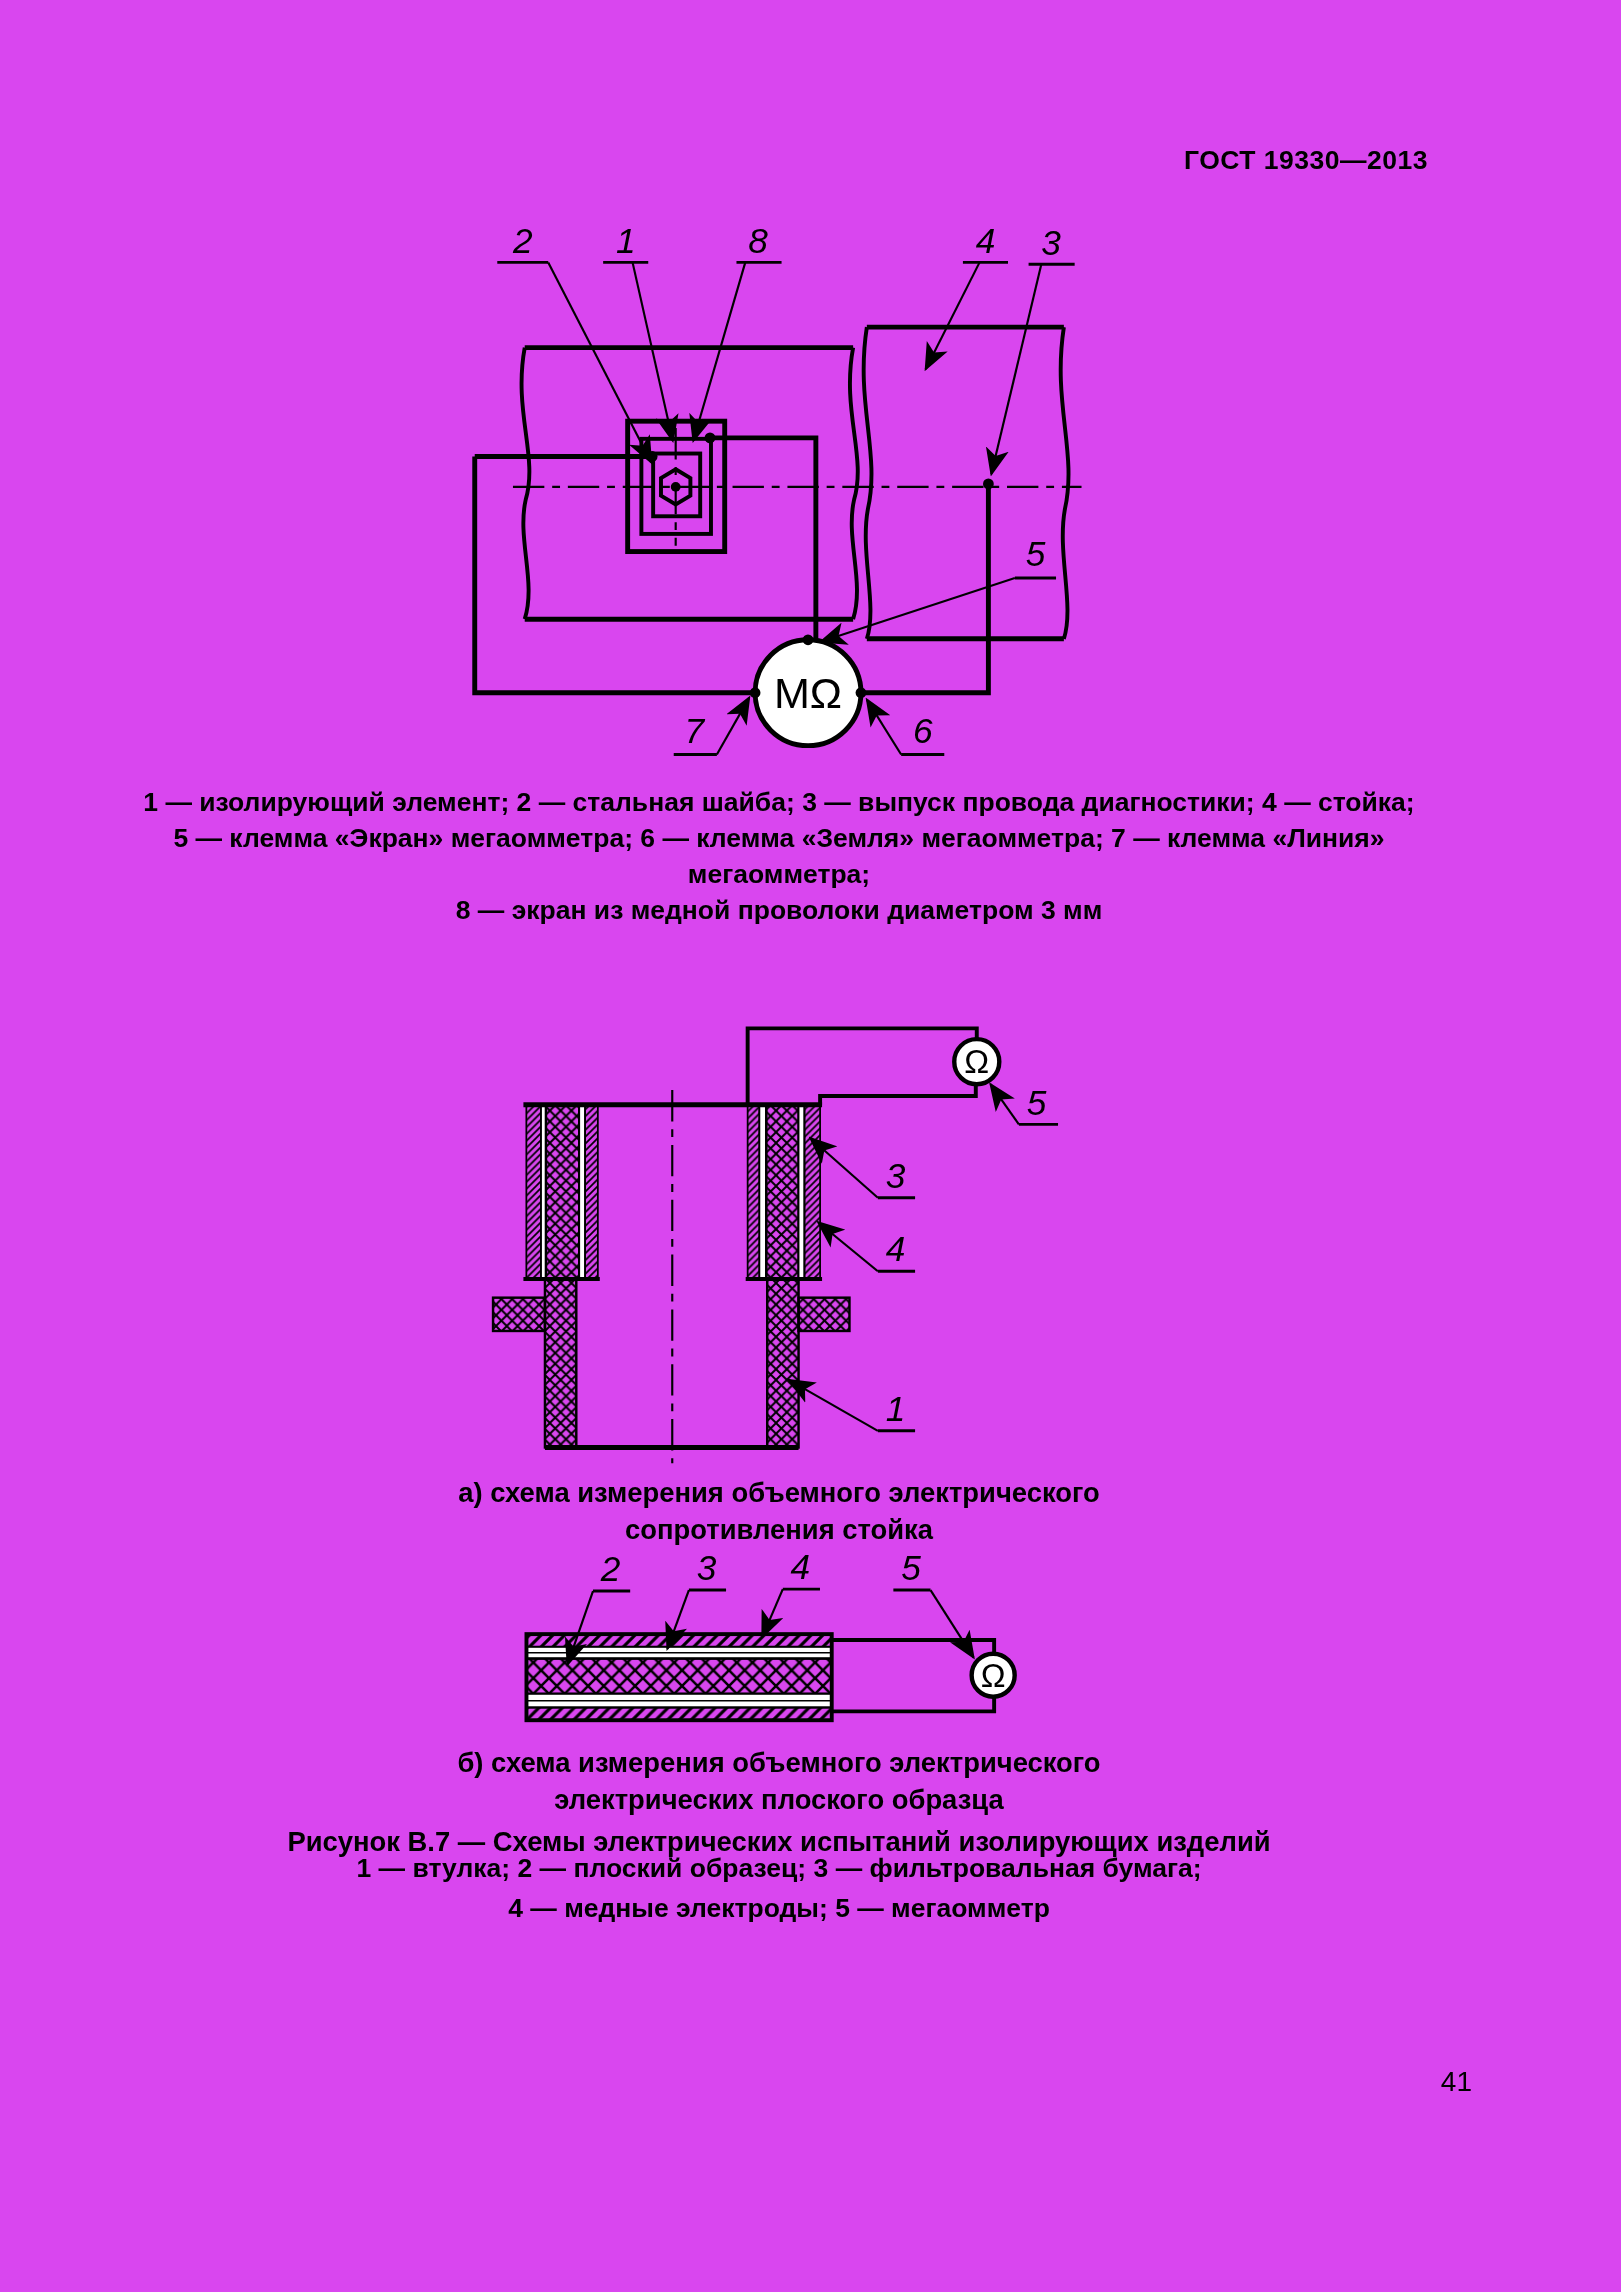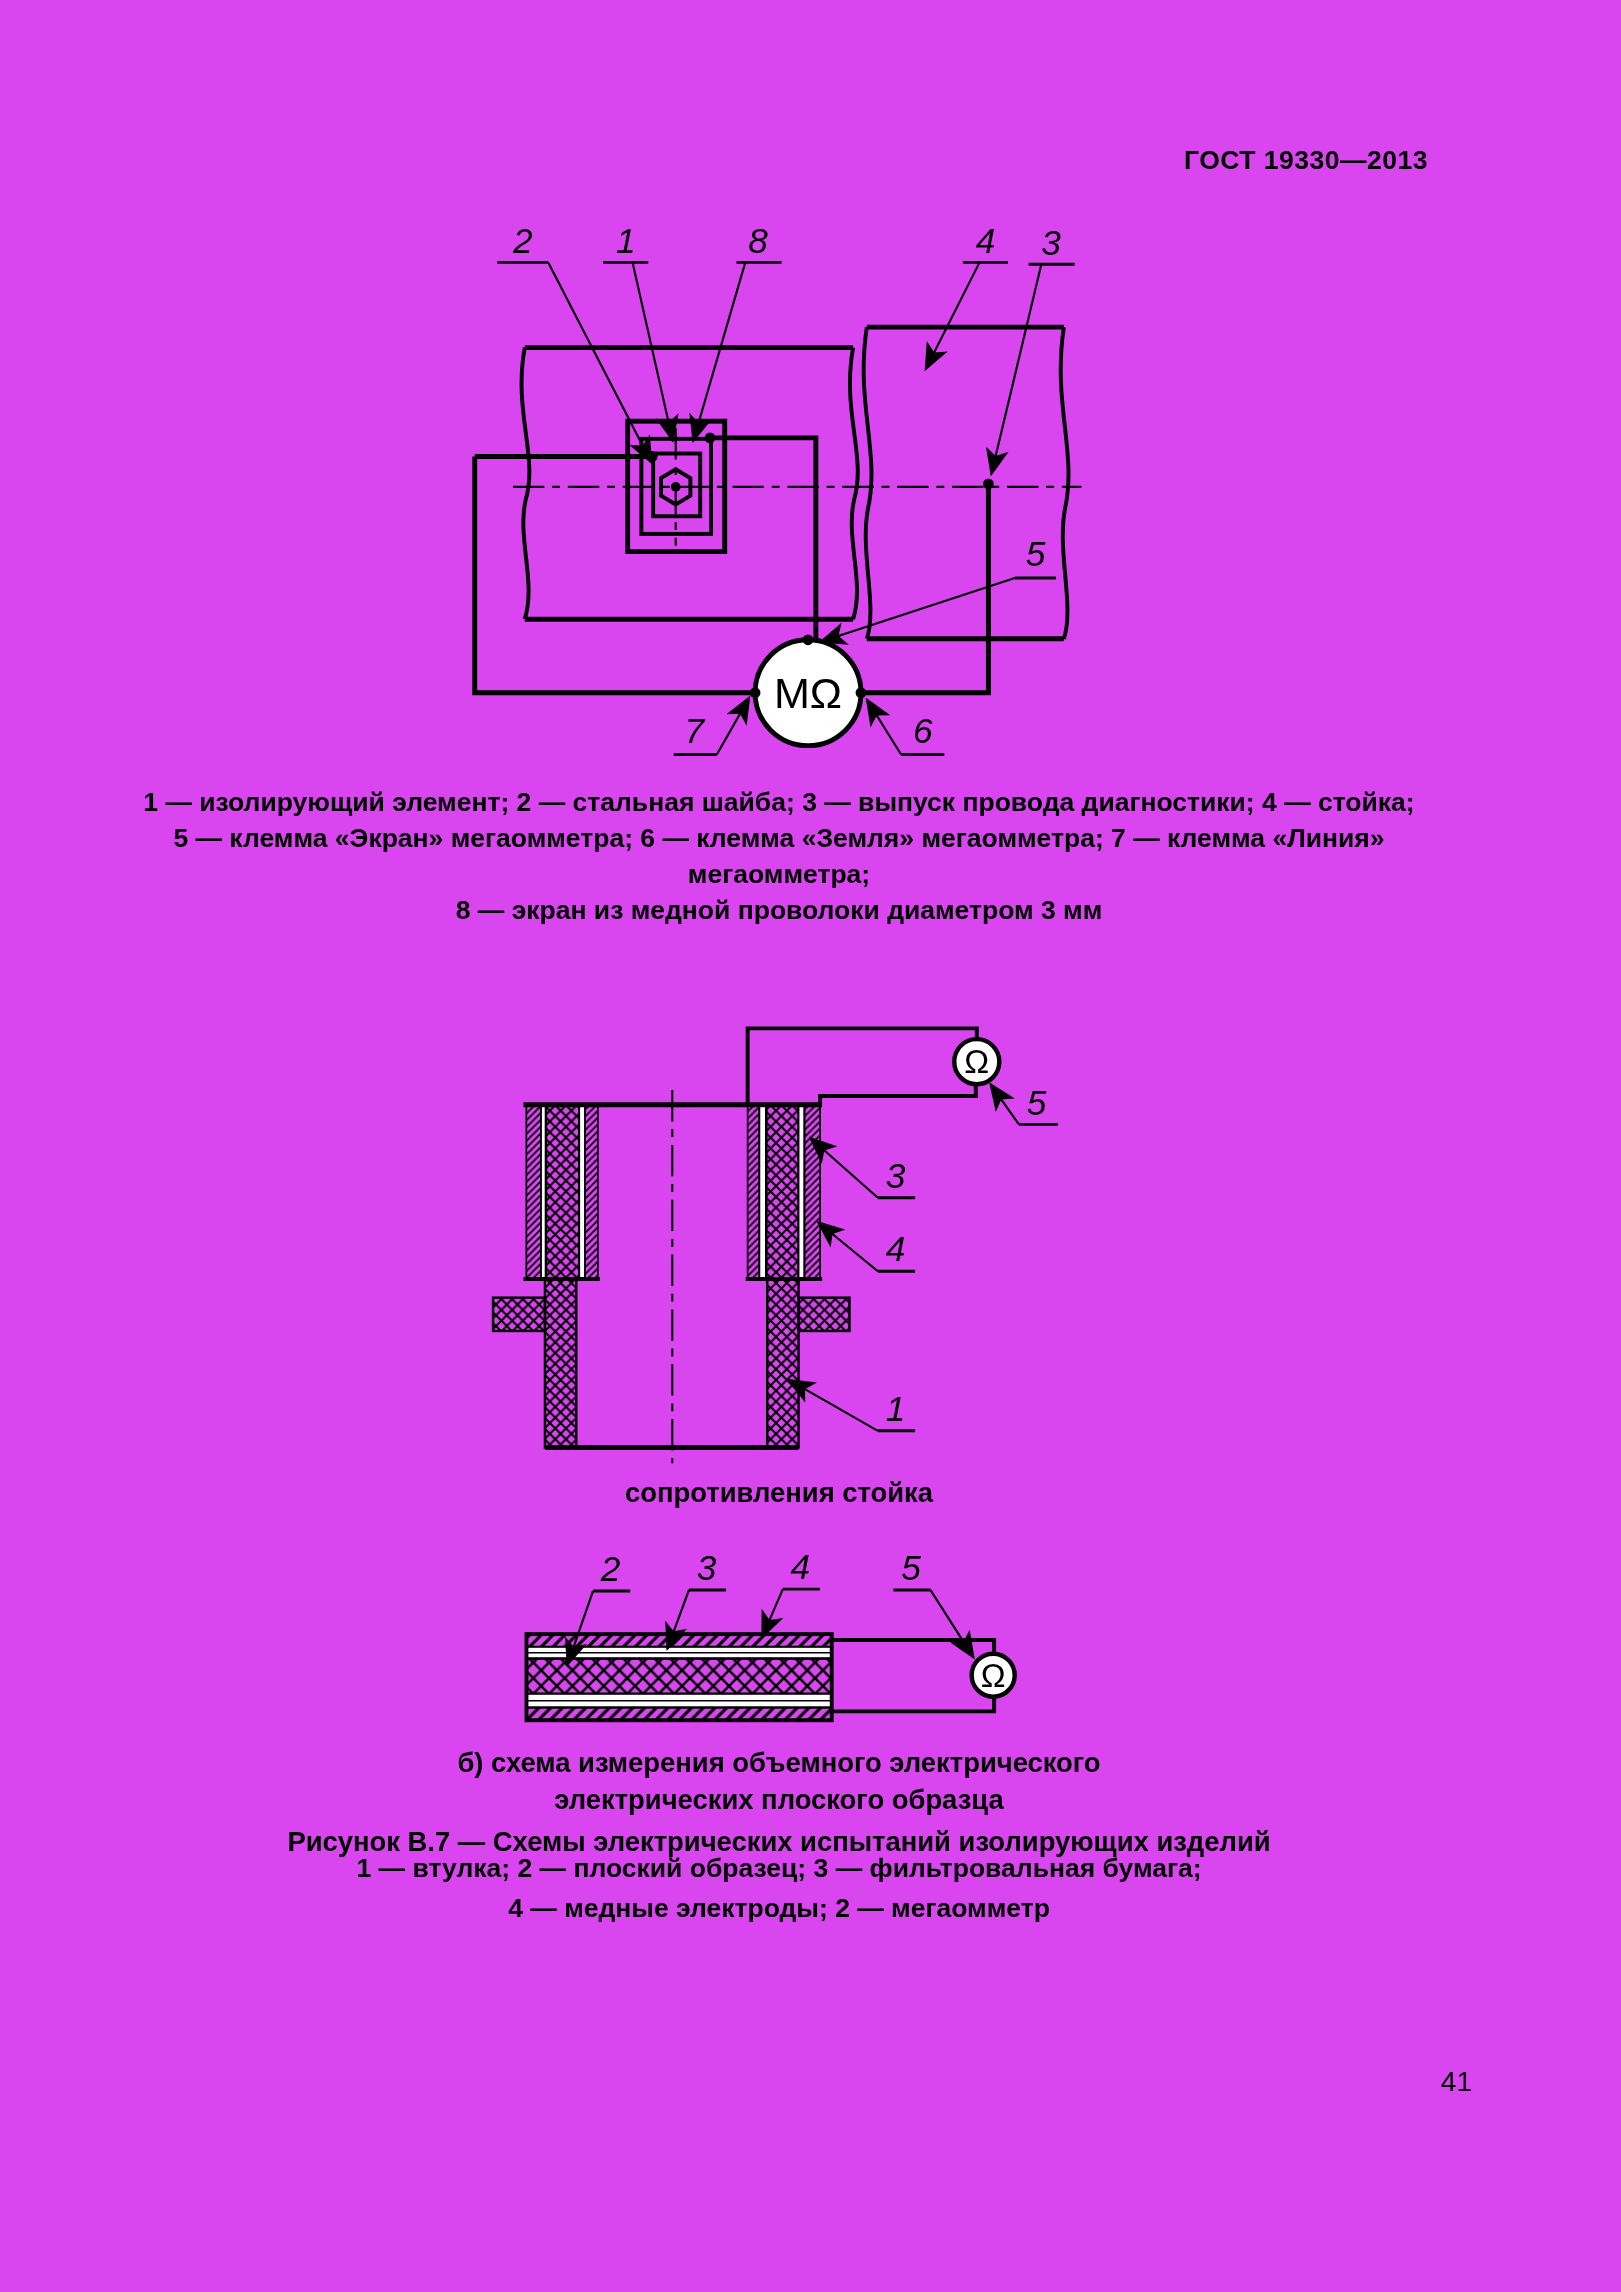--- a/index.html
+++ b/index.html
@@ -194,20 +194,21 @@
       <path d="M896 1297 H934" stroke="#000" stroke-width="3"></path>
       <path d="M896 1297 L835 1247" stroke="#000" stroke-width="2.2" fill="none" marker-end="url(#arw)"></path>
 
       <text class="co" x="914" y="1450" text-anchor="middle">1</text>
       <path d="M896 1460 H934" stroke="#000" stroke-width="3"></path>
       <path d="M896 1460 L805 1408" stroke="#000" stroke-width="2.2" fill="none" marker-end="url(#arw)"></path>
     </g>
   </svg>
 
   <div class="tblock subcap" style="top:1474px">
+    <div>а) схема измерения объемного электрического</div>
     <div>сопротивления  стойка</div>
   </div>
 
   <svg class="fig" style="left:470px;top:1549px" width="608" height="181" viewBox="480 1580 620 185">
 
     <g stroke="#000">
       <rect x="537" y="1667" width="312" height="13" fill="url(#hhb)" stroke-width="2"></rect>
       <rect x="537" y="1680" width="312" height="12" fill="#fff" stroke-width="2"></rect>
       <path d="M537 1686 H849" stroke-width="1.5"></path>
       <rect x="537" y="1692" width="312" height="36" fill="url(#xhb)" stroke-width="2.5"></rect>
@@ -246,21 +247,21 @@
     </g>
   </svg>
 
   <div class="tblock subcap" style="top:1744px">
     <div>б) схема измерения объемного электрического</div>
     <div>электрических плоского образца</div>
   </div>
 
   <div class="tblock legend7" style="top:1848px">
     <div>1 — втулка; 2 — плоский образец; 3 — фильтровальная бумага;</div>
-    <div>4 — медные электроды; 2 — мегаомметр</div>
+    <div>4 — медные электроды; 5 — мегаомметр</div>
   </div>
 
   <div class="tblock caption" style="top:1823px">
     <div>Рисунок В.7 — Схемы электрических испытаний изолирующих изделий</div>
   </div>
 
   <div class="pagenum">41</div>
 
 </div>
 

